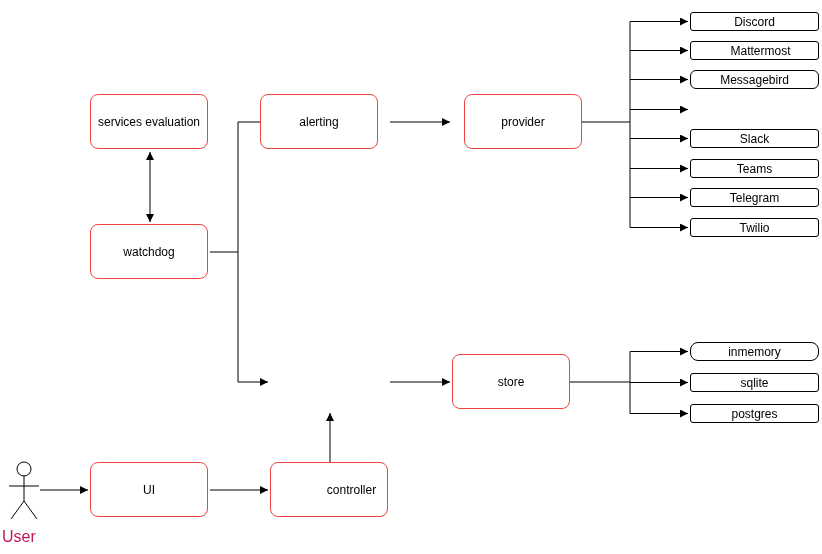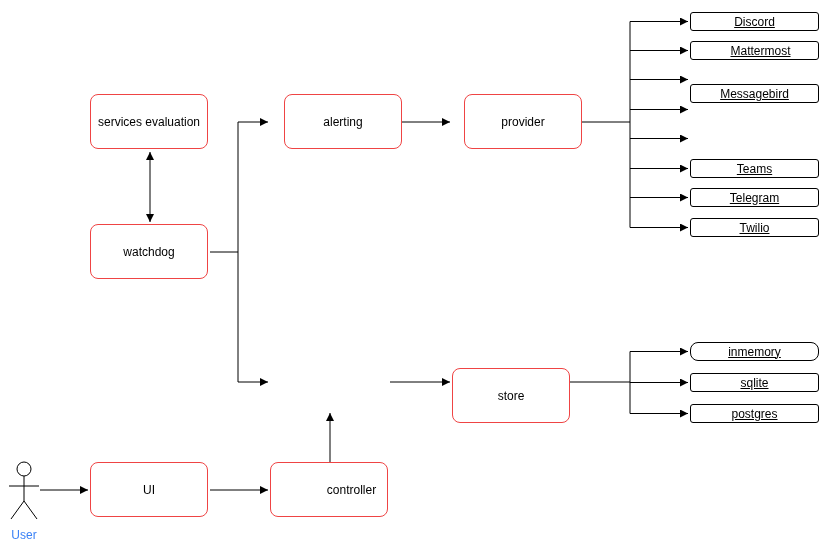--- a/index.html
+++ b/index.html
@@ -44,30 +44,28 @@
     border: 1px solid #000000;
     border-radius: 3px;
     background: #ffffff;
     display: flex;
     align-items: center;
     justify-content: center;
     font-size: 12px;
     color: #000000;
     box-sizing: border-box;
     text-align: center;
-    text-decoration: underline;
   }
   .actor-label {
     position: absolute;
     left: 2px;
     top: 528px;
     width: 44px;
-    text-align: center;
-    font-size: 12px;
-    color: #3b82f6;
+    font-size: 16px;
+    color: #be185d;
   }
 </style>
 </head>
 <body>
 
 <div class="canvas">
 
   <svg class="connectors" width="822" height="554" viewBox="0 0 822 554" fill="none" stroke="#000000" stroke-width="1">
     <defs>
       <marker id="ae" markerWidth="9" markerHeight="8" refX="8" refY="4" orient="auto">
@@ -113,29 +111,30 @@
       <circle cx="24" cy="469" r="7"></circle>
       <line x1="24" y1="476" x2="24" y2="501"></line>
       <line x1="9" y1="486" x2="39" y2="486"></line>
       <line x1="24" y1="501" x2="11" y2="519"></line>
       <line x1="24" y1="501" x2="37" y2="519"></line>
     </g>
   </svg>
 
   <div class="node" style="left:90px;  top:94px;">services evaluation</div>
   <div class="node" style="left:90px;  top:224px;">watchdog</div>
-  <div class="node" style="left:284px; top:94px;">alerting</div>
+  <div class="node" style="left:260px; top:94px;">alerting</div>
   <div class="node" style="left:452px; top:94px;margin-left:12px;">provider</div>
-  <div class="node" style="left:452px; top:368px;">store</div>
+  <div class="node" style="left:452px; top:354px;">store</div>
   <div class="node" style="left:90px;  top:462px;">UI</div>
   <div class="node" style="left:270px; top:462px;padding-left:45px;">controller</div>
 
   <div class="leaf" style="left:690px; top:12px;">Discord</div>
   <div class="leaf" style="left:690px; top:41px;padding-left:12px;">Mattermost</div>
-  <div class="leaf" style="left:690px; top:84px;">Messagebird</div>
+  <div class="leaf" style="left:690px; top:70px;border-radius:6px;">Messagebird</div>
+  <div class="leaf" style="left:690px; top:129px;">Slack</div>
   <div class="leaf" style="left:690px; top:159px;">Teams</div>
   <div class="leaf" style="left:690px; top:188px;">Telegram</div>
   <div class="leaf" style="left:690px; top:218px;">Twilio</div>
 
   <div class="leaf" style="left:690px; top:342px;border-radius:8px;">inmemory</div>
   <div class="leaf" style="left:690px; top:373px;">sqlite</div>
   <div class="leaf" style="left:690px; top:404px;">postgres</div>
 
   <div class="actor-label">User</div>
 

